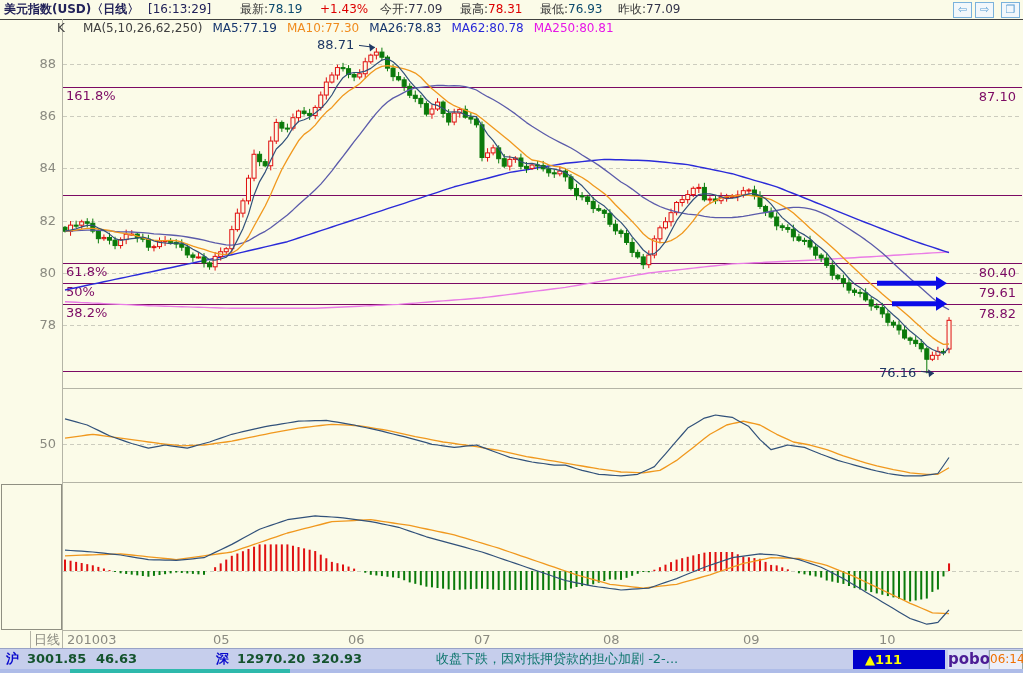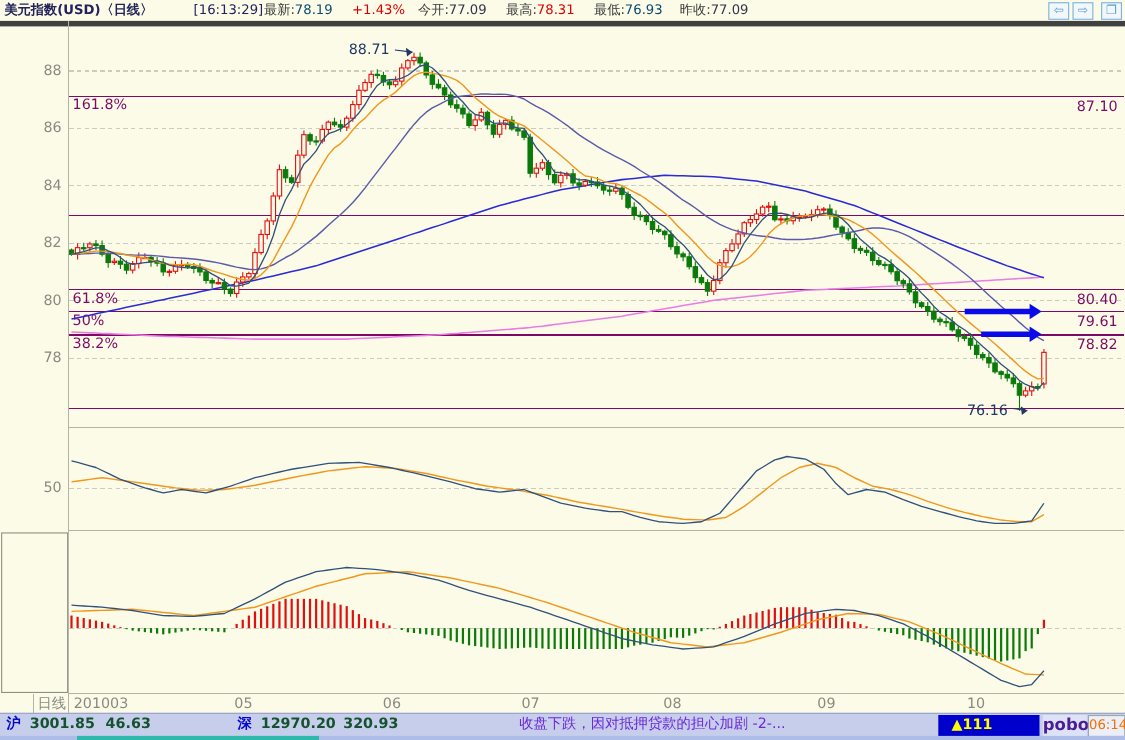--- a/index.html
+++ b/index.html
@@ -1,38 +1,38 @@
 <!DOCTYPE html>
 <html><head>
 <meta charset="utf-8">
 <style>
   html,body{margin:0;padding:0;}
   body{font-family:"DejaVu Sans",sans-serif;background:#888;}
   #app{position:relative;width:1023px;height:673px;background:#fbfbe8;overflow:hidden;}
   
-  #titlebar{position:absolute;left:0;top:0;width:1023px;height:19px;background:#fbfbe8;border-bottom:5px solid #404040;font-size:12px;line-height:19px;white-space:nowrap;}
+  #titlebar{position:absolute;left:0;top:0;width:1023px;height:19px;background:#fbfbe8;border-bottom:1px solid #404040;font-size:12px;line-height:19px;white-space:nowrap;}
   #titlebar .seg{position:absolute;top:0;}
   .lbl{color:#3a3a3a;}
   #nav-btns{position:absolute;right:3px;top:2px;display:flex;gap:3px;}
   .navbtn{width:17px;height:14px;border:1px solid #7ab2dc;background:#f2f7fb;color:#5a9fd4;font-size:11px;line-height:13px;text-align:center;cursor:pointer;}
   .navbtn.win{margin-left:4px;}
   
   .indrow{position:absolute;font-size:12px;white-space:nowrap;color:#404040;z-index:5;}
   .indrow span{margin-right:10px;}
   
   #chart-svg{position:absolute;left:0;top:0;z-index:1;}
   
   #macd-left-box{position:absolute;left:1px;top:484px;width:59px;height:144px;border:1px solid #8f8f82;background:#fbfbe8;z-index:2;}
   
   #statusbar{position:absolute;left:0;top:648px;width:1023px;height:21px;background:#c6ceec;border-top:1px solid #98a2c6;font-size:13px;line-height:20px;white-space:nowrap;z-index:6;}
   #statusbar .seg{position:absolute;top:0;}
   .blue-b{color:#0808cc;font-weight:bold;}
   .red-v{color:#14532d;font-weight:bold;}
   .blk-v{color:#141414;font-weight:bold;margin-top:39px;}
-  .news{color:#6d28d9;margin-left:36px;}
+  .news{color:#0f766e;}
   #alert-box{position:absolute;left:853px;top:1px;width:92px;height:36px;background:#0000cc;color:#ffff00;font-weight:bold;text-align:left;padding-left:12px;box-sizing:border-box;line-height:19px;}
   #pobo-logo{position:absolute;left:948px;top:1px;width:40px;height:33px;background:#dde3f6;color:#4c1d95;font-weight:bold;font-size:15px;line-height:18px;text-align:center;letter-spacing:0px;}
   #clock-box{position:absolute;left:989px;top:1px;width:32px;height:18px;border:1px solid #9aa;background:#eceff9;color:#f07000;font-size:12px;line-height:17px;text-align:center;}
   #bottom-strip{position:absolute;left:0;top:669px;width:1023px;height:4px;background:#aebce8;z-index:6;}
   #bottom-strip .teal{position:absolute;left:70px;top:0;width:220px;height:4px;background:#2fb9ac;}
 </style>
 </head>
 <body>
 
 <div id="app">
@@ -602,34 +602,37 @@
         <text x="348" y="644" fill="#8a8a80" font-size="13" font-family="DejaVu Sans, sans-serif" text-anchor="start">06</text>
         <text x="474" y="644" fill="#8a8a80" font-size="13" font-family="DejaVu Sans, sans-serif" text-anchor="start">07</text>
         <text x="603" y="644" fill="#8a8a80" font-size="13" font-family="DejaVu Sans, sans-serif" text-anchor="start">08</text>
         <text x="743" y="644" fill="#8a8a80" font-size="13" font-family="DejaVu Sans, sans-serif" text-anchor="start">09</text>
         <text x="879" y="644" fill="#8a8a80" font-size="13" font-family="DejaVu Sans, sans-serif" text-anchor="start">10</text>
       </g>
     </svg>
 
   <div id="titlebar">
     <span class="seg" style="left:4px;color:#23235a;font-weight:bold;">美元指数(USD)〈日线〉</span>
-    <span class="seg" style="left:176px;color:#23235a;">[16:13:29]</span>
+    <span class="seg" style="left:148px;color:#23235a;">[16:13:29]</span>
     <span class="seg" style="left:240px;"><span class="lbl">最新:</span><span style="color: #0c4a6e;">78.19</span></span>
     <span class="seg" style="left:320px;"><span style="color: rgb(221, 0, 0);">+1.43%</span></span>
     <span class="seg" style="left:380px;"><span class="lbl">今开:</span><span style="color: rgb(51, 51, 74);">77.09</span></span>
     <span class="seg" style="left:460px;"><span class="lbl">最高:</span><span style="color: rgb(221, 0, 0);">78.31</span></span>
     <span class="seg" style="left:540px;"><span class="lbl">最低:</span><span style="color: #0c4a6e;">76.93</span></span>
     <span class="seg" style="left:618px;"><span class="lbl">昨收:</span><span style="color: rgb(51, 51, 74);">77.09</span></span>
     <div id="nav-btns">
       <div class="navbtn">⇦</div>
       <div class="navbtn">⇨</div>
       <div class="navbtn win">❐</div>
     </div>
   </div>
 
+  <div class="indrow" style="left:57px;top:21px;">
+    <span style="margin-right:18px;">K</span><span>MA(5,10,26,62,250)</span><span style="color: rgb(22, 54, 110);">MA5:77.19</span><span style="color: rgb(240, 139, 30);">MA10:77.30</span><span style="color: rgb(22, 54, 110);">MA26:78.83</span><span style="color: rgb(42, 42, 216);">MA62:80.78</span><span style="color: rgb(230, 22, 230);">MA250:80.81</span>
+  </div>
 
 
 
   <div id="macd-left-box"></div>
 
   <div id="statusbar">
     <span class="seg blue-b" style="left:6px;">沪</span>
     <span class="seg red-v" style="left:27px;">3001.85</span>
     <span class="seg red-v" style="left:96px;">46.63</span>
     <span class="seg blk-v" style="left:140px;">2037.4亿</span>

